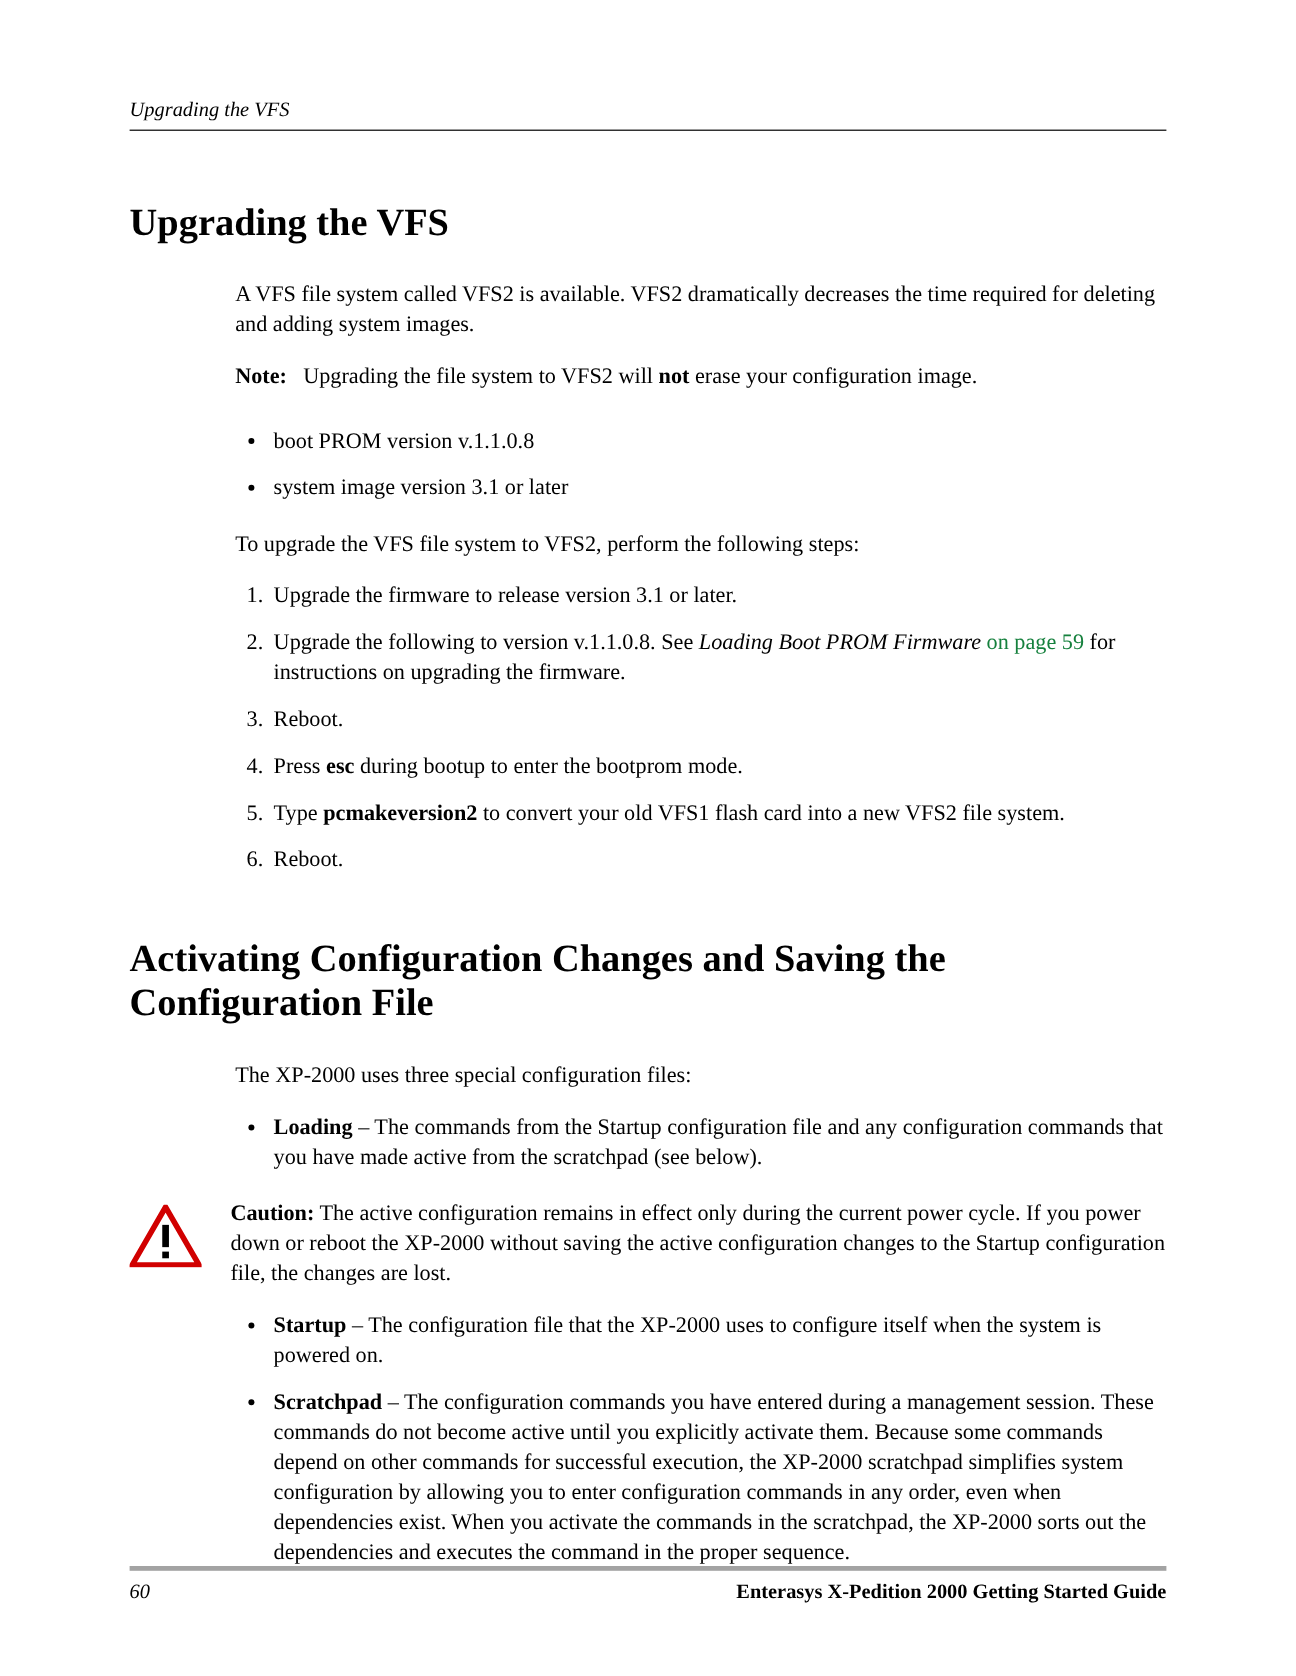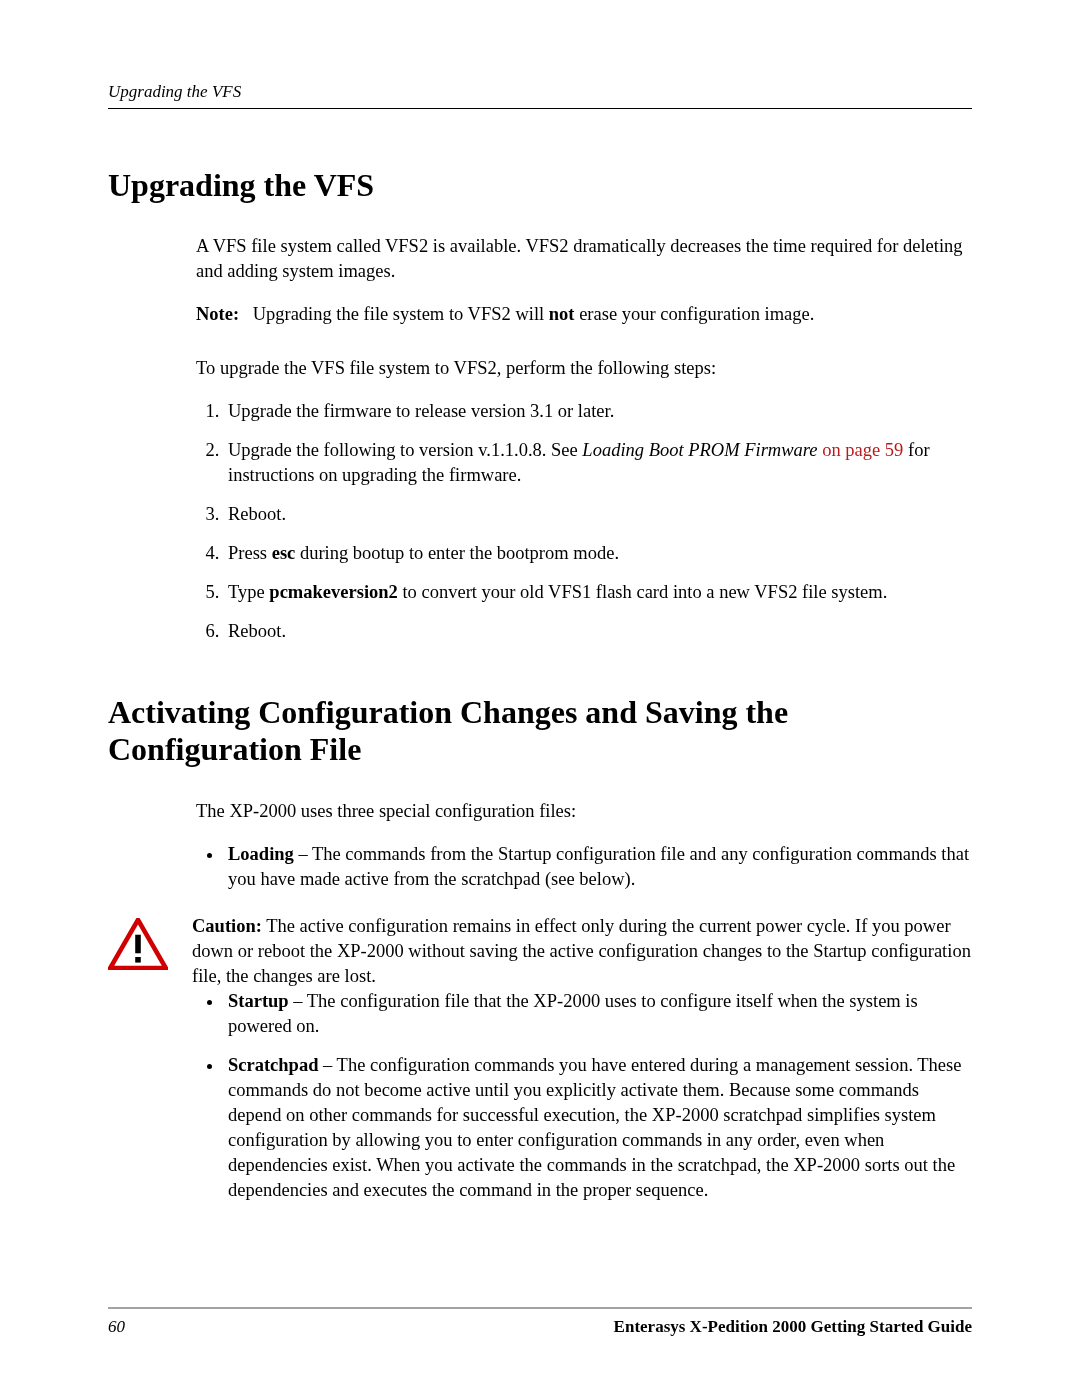--- a/index.html
+++ b/index.html
@@ -48,42 +48,43 @@
   ul.bullets li, ol.steps li {
     font-size: 18.5px;
     line-height: 1.35;
     margin-bottom: 14px;
     padding-left: 4px;
   }
   ol.steps { list-style: decimal; }
   ul.bullets { list-style: disc; }
   .bold { font-weight: bold; }
   .italic { font-style: italic; }
-  .link { color: #b91c1c; font-family: Liberation Serif, serif; }
+  .link { color: #15803d; font-family: Liberation Serif, serif; }
   .caution-row {
     display: flex;
     align-items: flex-start;
     gap: 24px;
+    margin-bottom: 18px;
     margin-left: -88px;
   }
   .caution-icon {
     flex: 0 0 60px;
     margin-top: 4px;
   }
   .caution-text {
     flex: 1;
     font-size: 18.5px;
     line-height: 1.35;
   }
   .footer {
     position: absolute;
     left: 108px;
     right: 108px;
     bottom: 60px;
-    border-top: 2px solid #a3a3a3;
+    border-top: 4px solid #a3a3a3;
     padding-top: 8px;
     display: flex;
     justify-content: space-between;
     font-size: 17px;
   }
   .footer .pg { font-style: italic; }
   .footer .guide { font-weight: bold; }
 </style>
 </head>
 <body>
@@ -95,20 +96,24 @@
   <h1>Upgrading the VFS</h1>
 
   <p>A VFS file system called VFS2 is available. VFS2 dramatically decreases the time required for deleting and adding system images.</p>
 
   <p class="note-line">
     <span class="note-label">Note:</span>
     <span>Upgrading the file system to VFS2 will </span><span class="bold">not</span><span> erase your configuration image.</span>
   </p>
 
 
+  <ul class="bullets">
+    <li>boot PROM version v.1.1.0.8</li>
+    <li>system image version 3.1 or later</li>
+  </ul>
 
   <p>To upgrade the VFS file system to VFS2, perform the following steps:</p>
 
   <ol class="steps">
     <li>Upgrade the firmware to release version 3.1 or later.</li>
     <li>
       <span>Upgrade the following to version v.1.1.0.8. See </span><span class="italic">Loading Boot PROM Firmware</span><span class="link"> on page 59</span><span> for instructions on upgrading the firmware.</span>
     </li>
     <li>Reboot.</li>
     <li>

